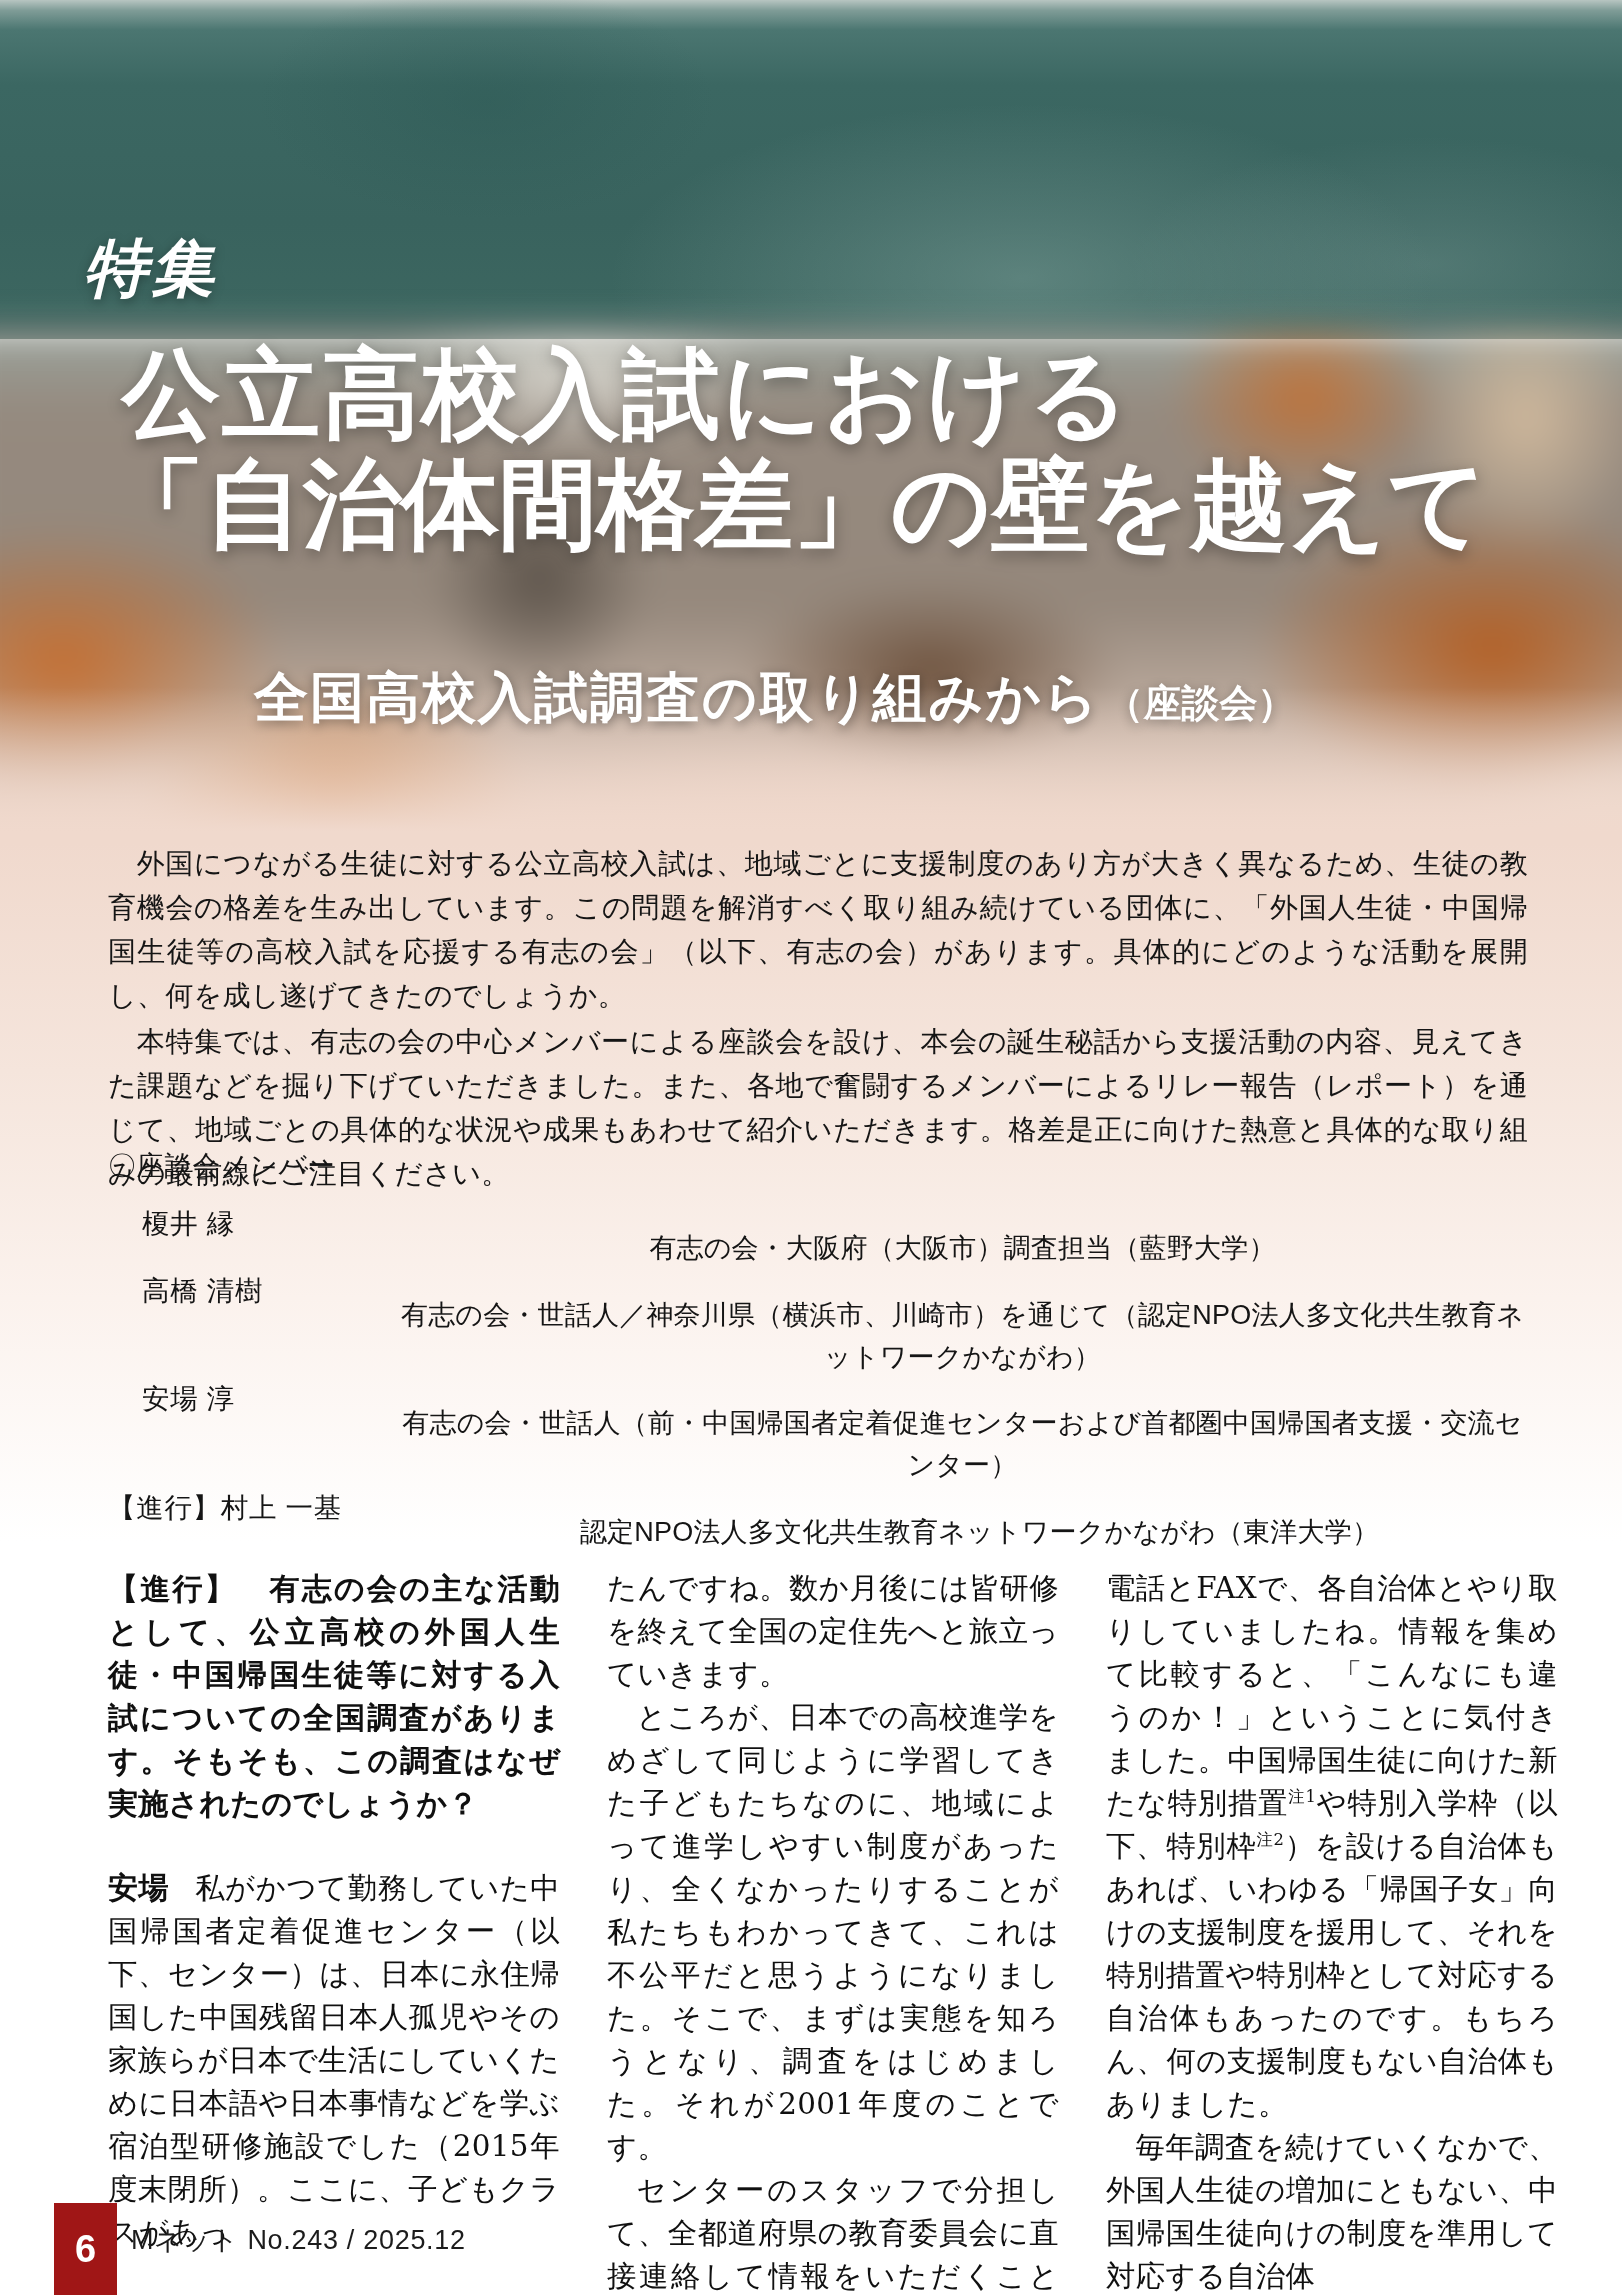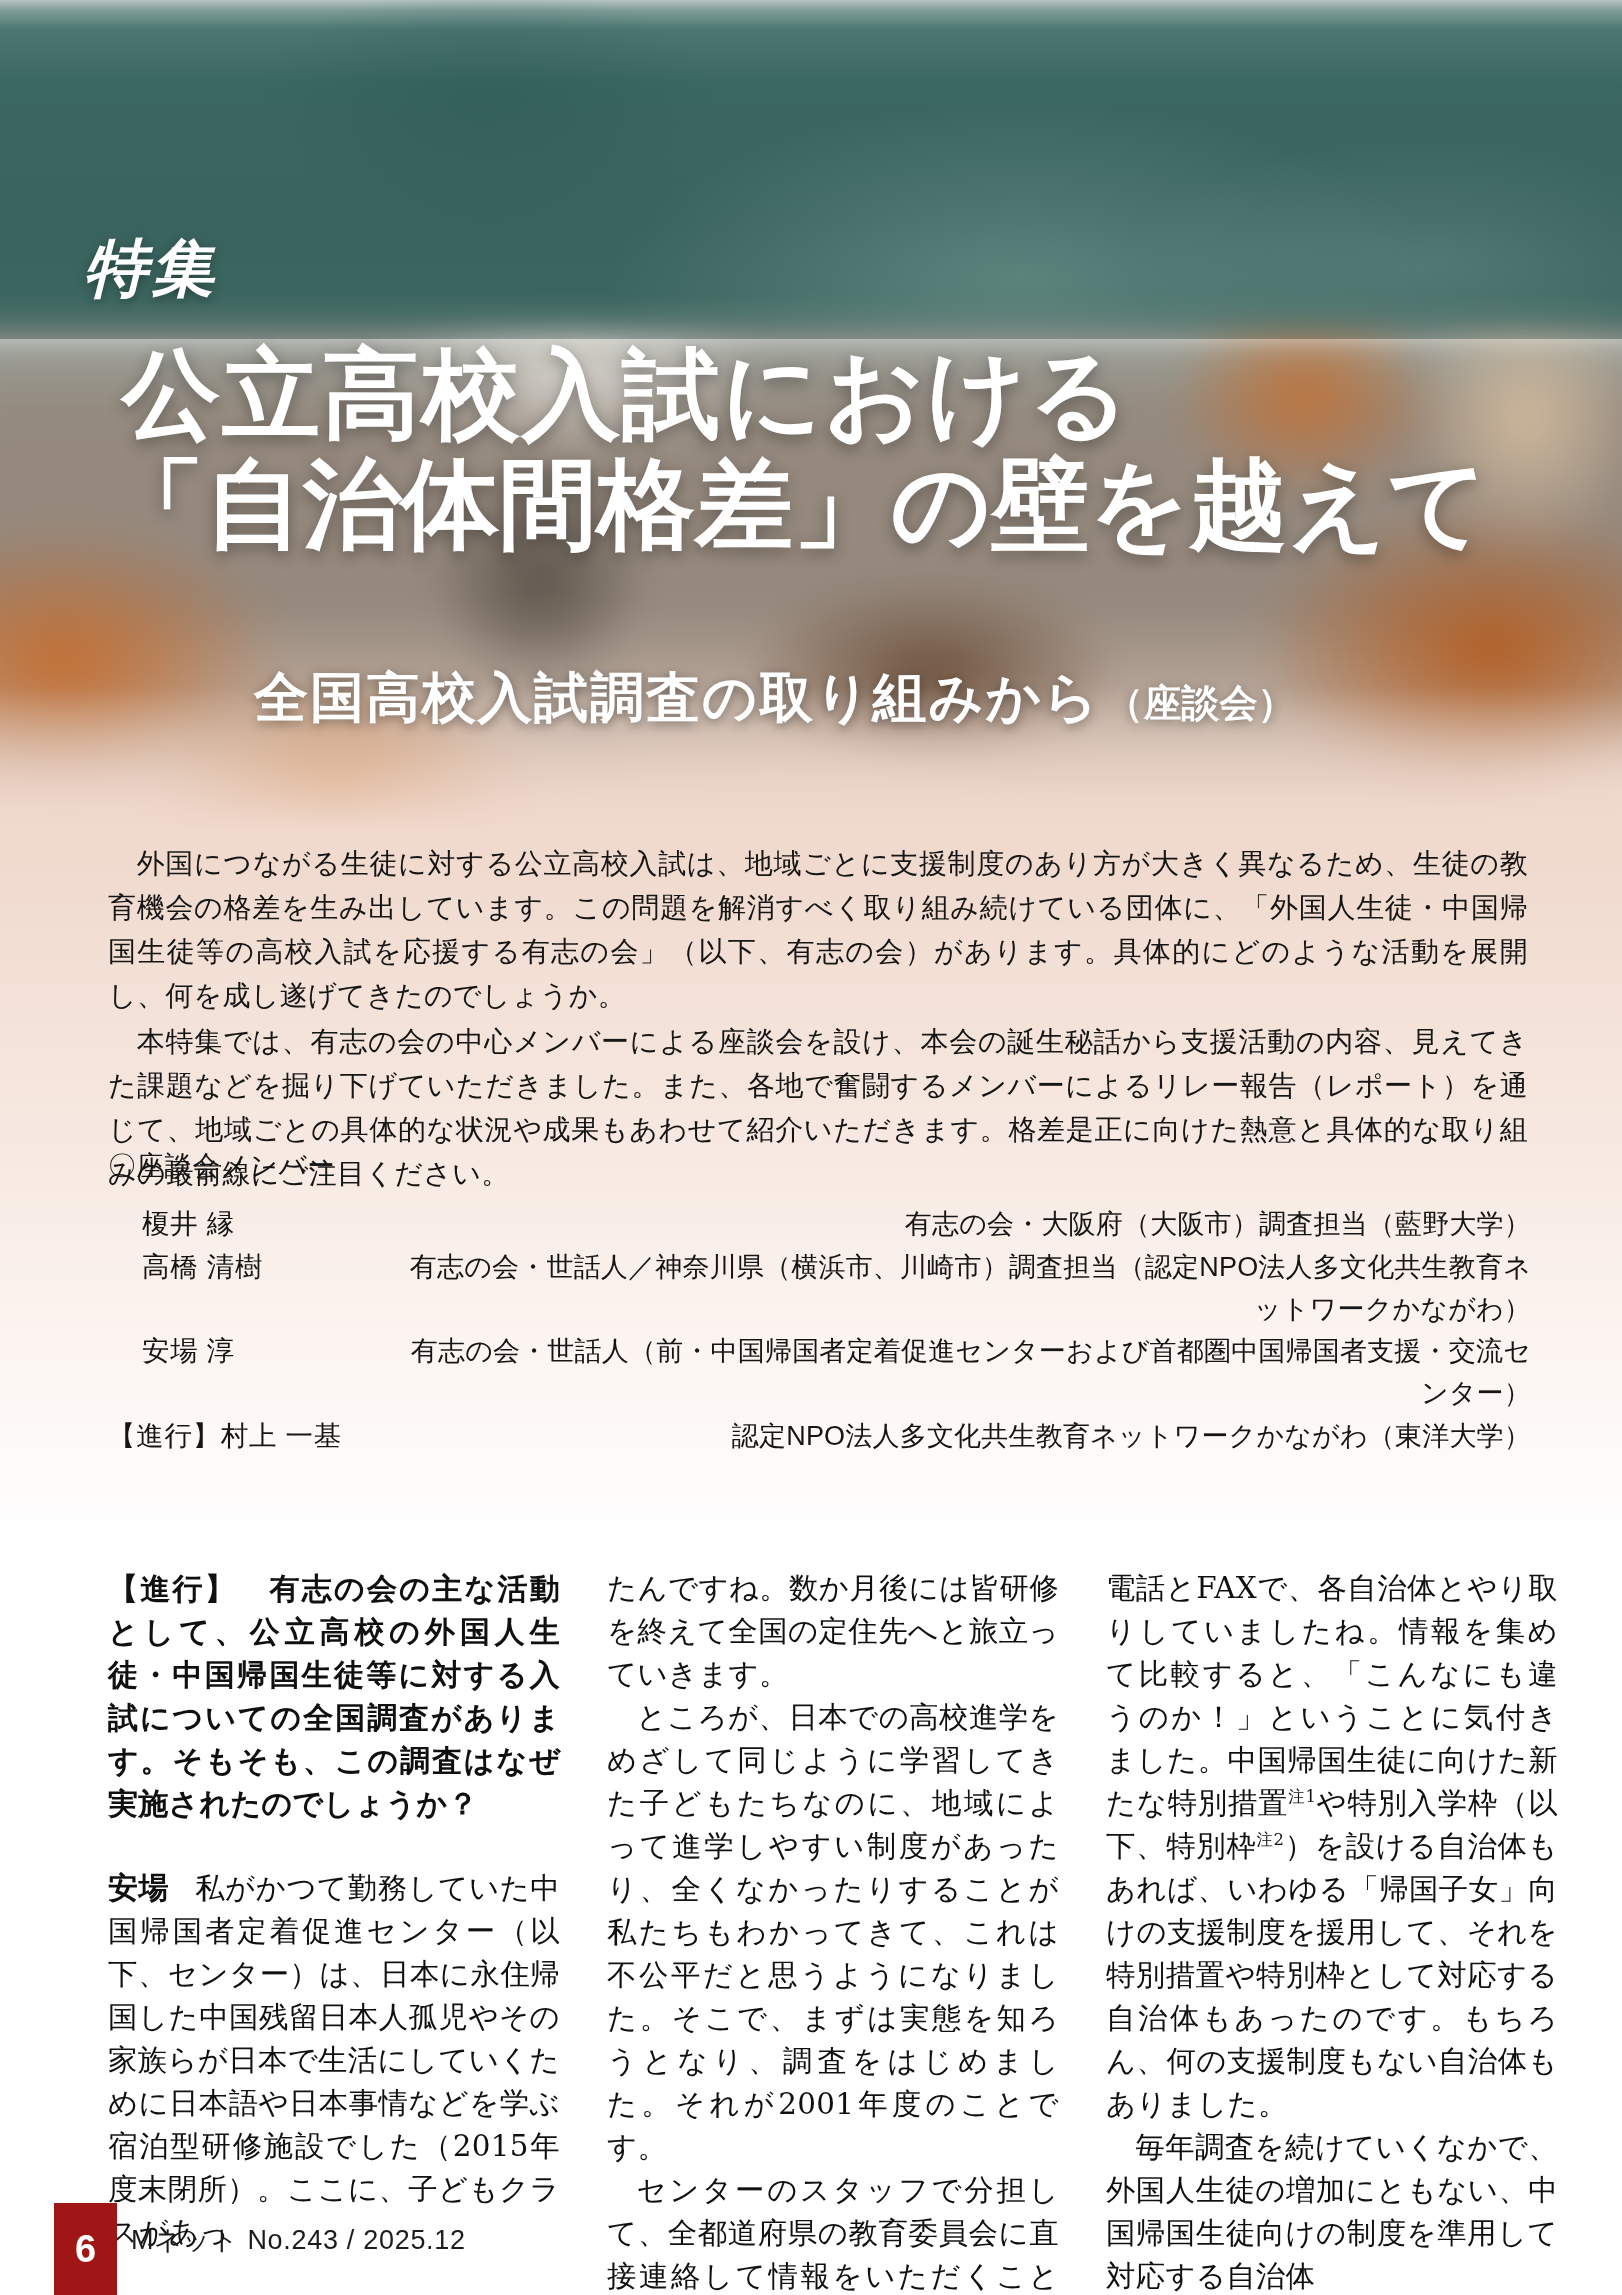--- a/index.html
+++ b/index.html
@@ -48,21 +48,21 @@
   
   .intro{position:absolute;left:108px;top:842px;width:1420px;color:#151515;}
   .intro p{margin:0 0 2px 0;font-size:28px;line-height:44px;text-align:justify;letter-spacing:0.3px;}
 
   
   .members{position:absolute;left:108px;top:1145px;width:1423px;color:#151515;}
   .members .heading{font-size:27.5px;line-height:41px;margin-bottom:17px;letter-spacing:0.7px;}
   .member-row{display:flex;align-items:flex-start;margin-bottom:0.7px;gap:8px;}
   .member-name{flex:0 0 278px;font-size:27.5px;line-height:42px;letter-spacing:0.7px;padding-left:34px;box-sizing:border-box;}
   .member-row.moderator .member-name{padding-left:0;flex-basis:312px;}
-  .member-role{flex:1;font-size:27px;line-height:42px;text-align:right;letter-spacing:0.2px;}
+  .member-role{flex:1;font-size:27px;line-height:42px;text-align:center;letter-spacing:0.2px;margin-top:24px;}
 
   
   .article{position:absolute;left:108px;top:1567px;width:1449px;display:flex;gap:47px;color:#101010;}
   .col{width:452px;flex:0 0 452px;}
   .col p{margin:0;text-align:justify;}
   .col p.q{font-size:30px;line-height:43px;font-weight:bold;font-family:"Liberation Sans",sans-serif;letter-spacing:0.3px;}
   .col p.a{font-size:29.4px;line-height:43px;font-family:"DejaVu Serif","Liberation Serif",serif;letter-spacing:0.3px;}
   .col p.gap-top{margin-top:41px;}
   .col p.ind{text-indent:1em;}
   .speaker{font-family:"Liberation Sans",sans-serif;font-weight:bold;font-size:30px;margin-right:26px;}
@@ -100,21 +100,21 @@
 
   <div class="members">
     <div class="heading">〇座談会メンバー</div>
     <div>
         <div class="member-row">
           <span class="member-name">榎井 縁</span>
           <span class="member-role">有志の会・大阪府（大阪市）調査担当（藍野大学）</span>
         </div>
         <div class="member-row">
           <span class="member-name">高橋 清樹</span>
-          <span class="member-role">有志の会・世話人／神奈川県（横浜市、川崎市）調査担当（認定NPO法人多文化共生教育ネットワークかながわ）</span>
+          <span class="member-role">有志の会・世話人／神奈川県（横浜市、川崎市）を通じて（認定NPO法人多文化共生教育ネットワークかながわ）</span>
         </div>
         <div class="member-row">
           <span class="member-name">安場 淳</span>
           <span class="member-role">有志の会・世話人（前・中国帰国者定着促進センターおよび首都圏中国帰国者支援・交流センター）</span>
         </div>
         <div class="member-row moderator">
           <span class="member-name">【進行】村上 一基</span>
           <span class="member-role">認定NPO法人多文化共生教育ネットワークかながわ（東洋大学）</span>
         </div>
       </div>

